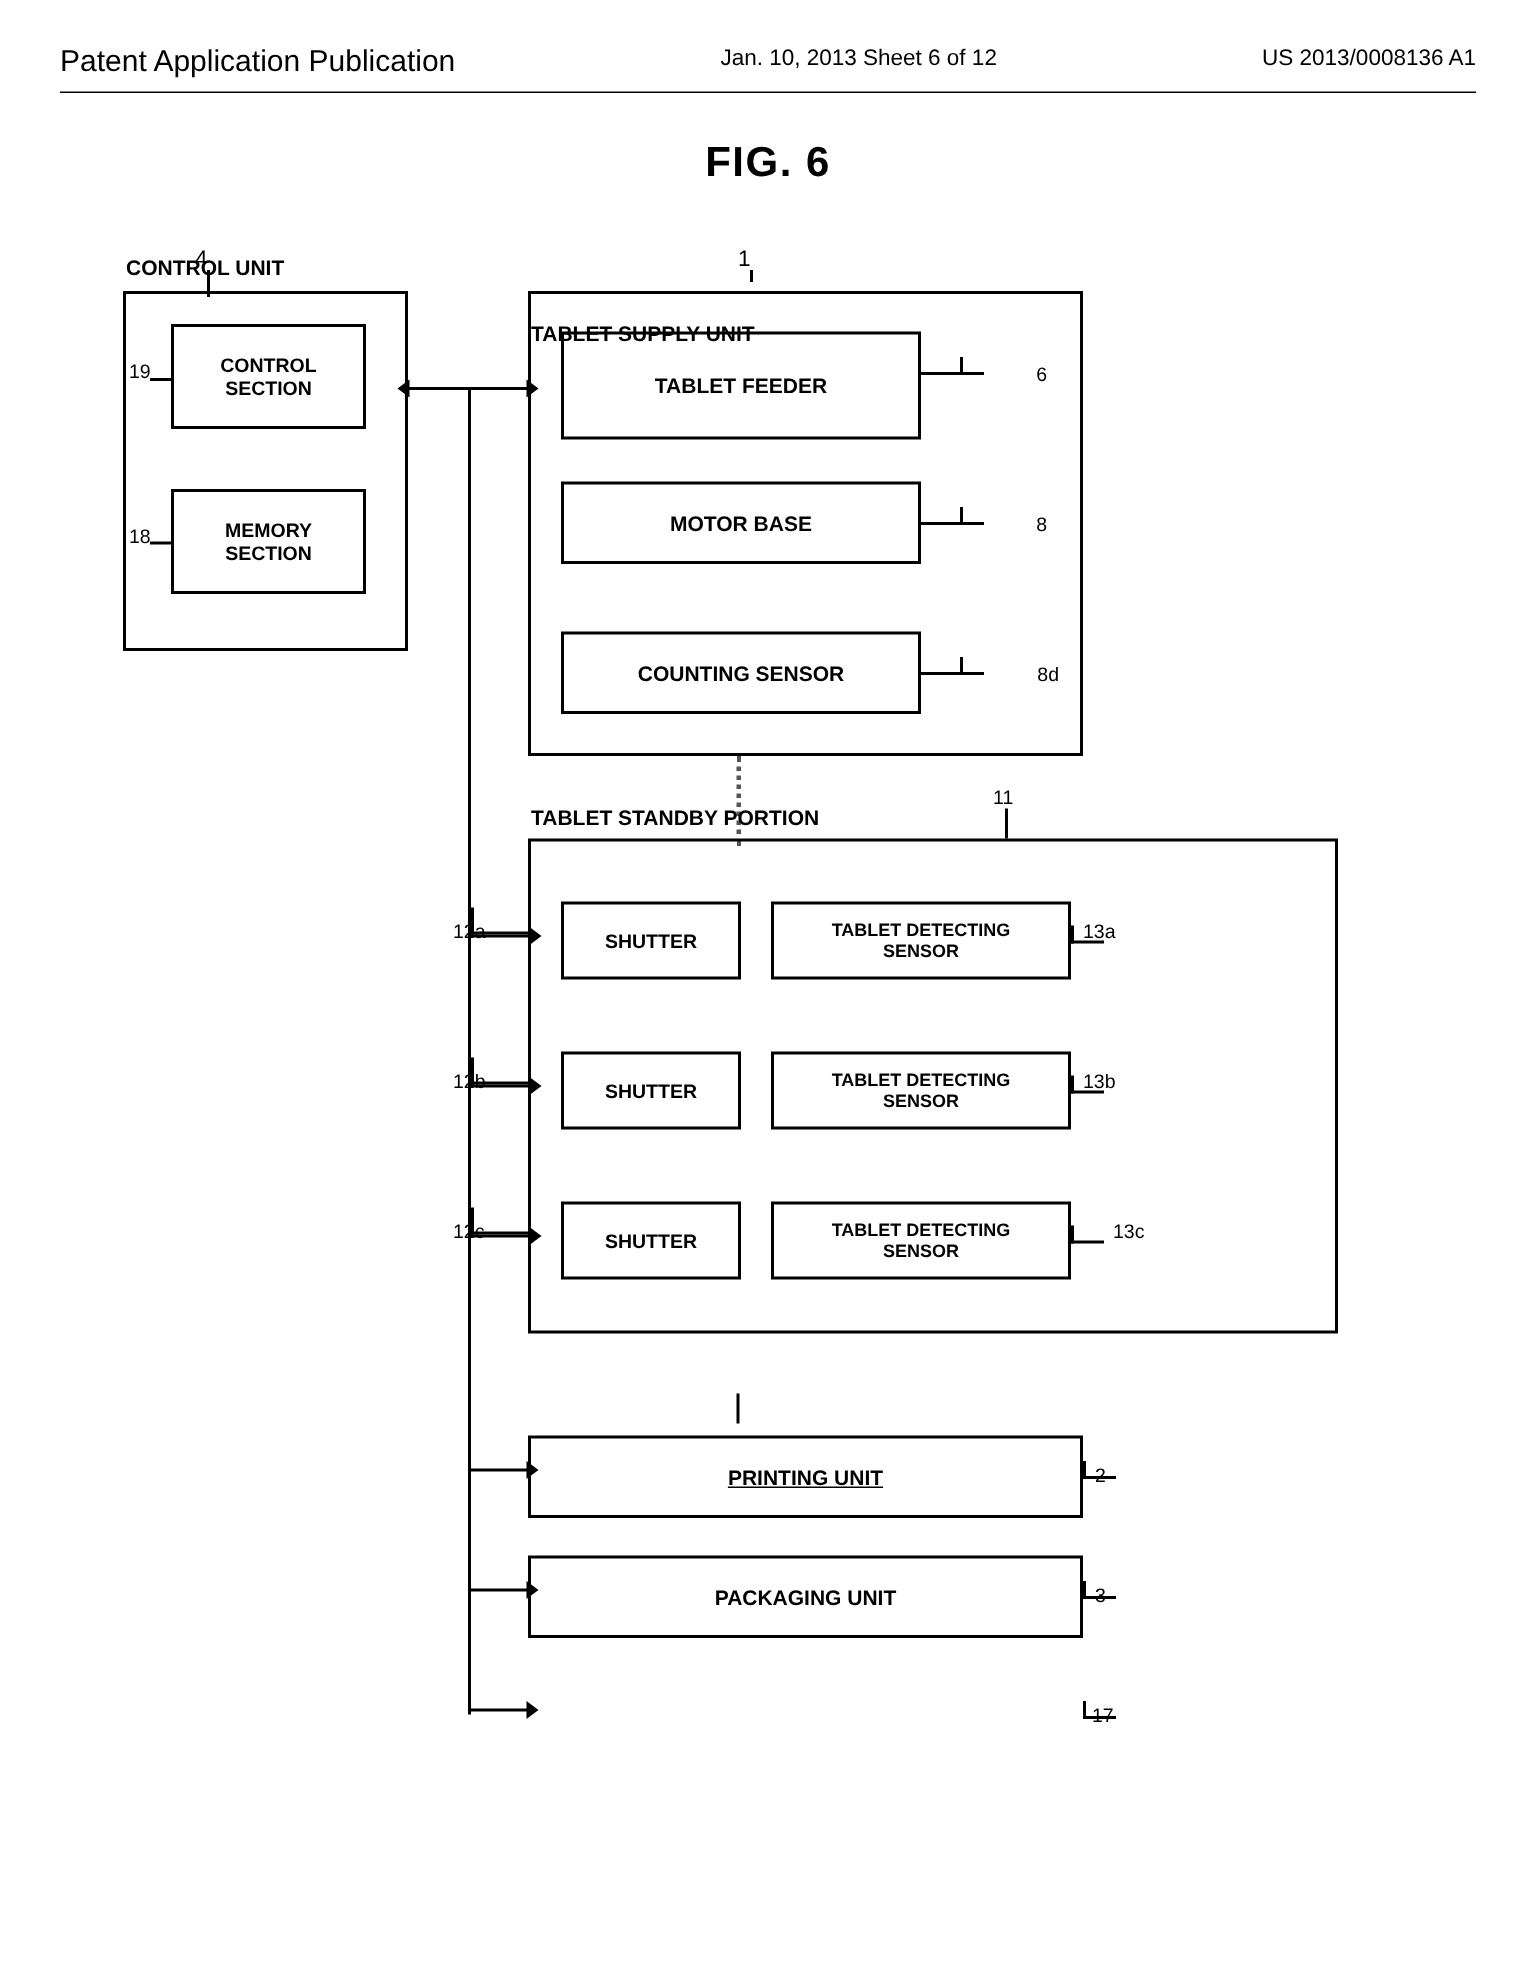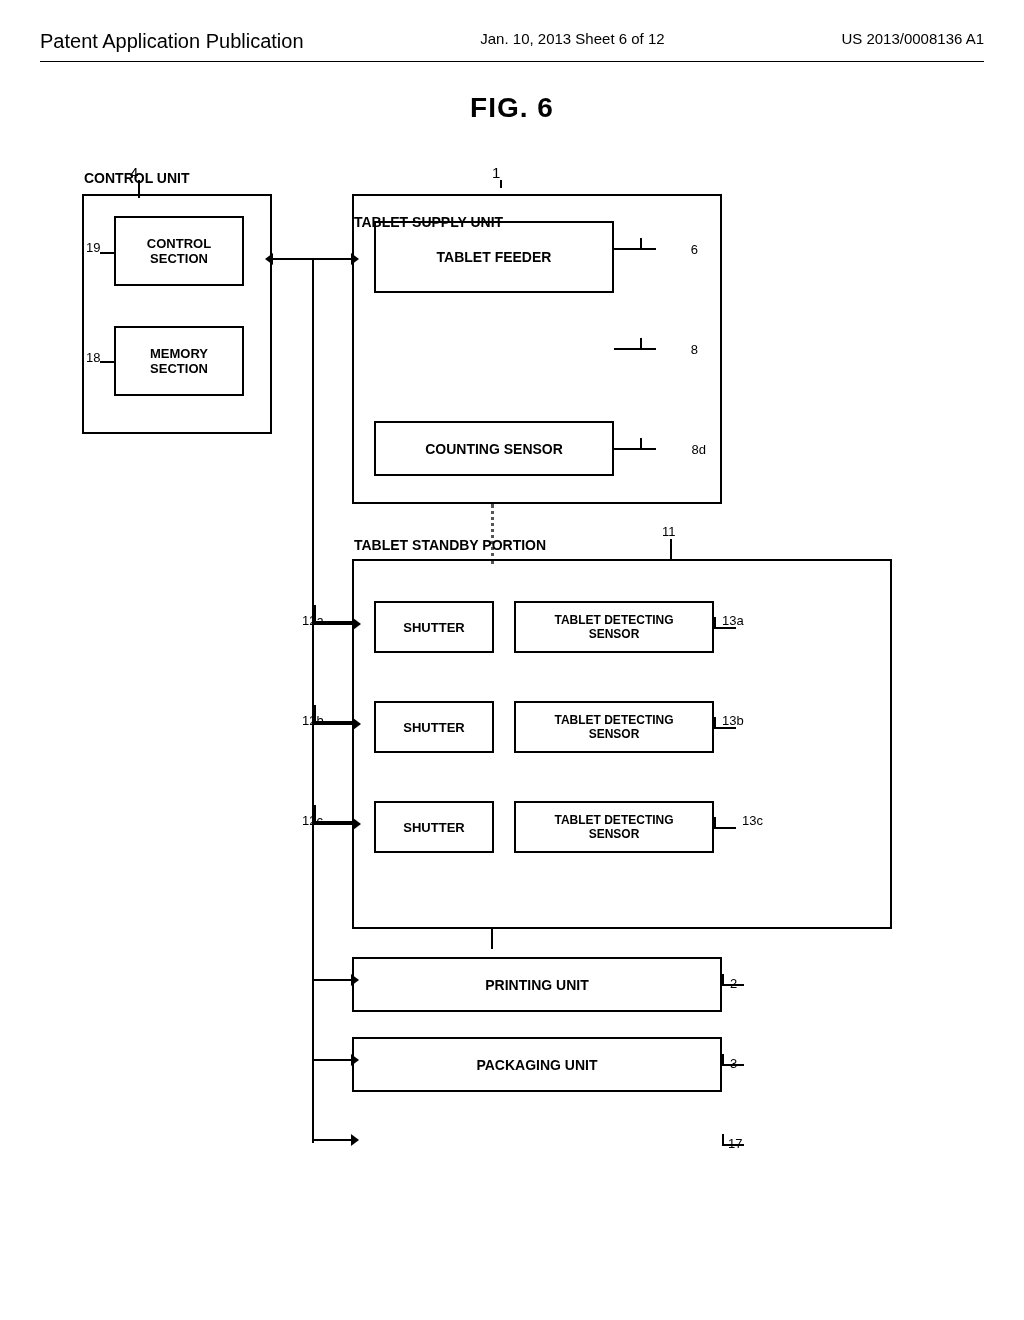--- a/index.html
+++ b/index.html
@@ -128,40 +128,43 @@
       <div style="position:absolute; top:-26px; left:0; font-size:14px; font-weight:bold;margin-top:44px;">TABLET SUPPLY UNIT</div>
 
       <div style="position:absolute; left:20px; top:25px; width:240px; height:72px; border:2px solid #000; display:flex; align-items:center; justify-content:center; font-size:14px; font-weight:bold;">
         TABLET FEEDER
       </div>
 
       <div style="position:absolute; right:22px; top:46px; font-size:13px;">6</div>
       <div style="position:absolute; left:260px; top:52px; width:42px; height:2px; background:#000;"></div>
       <div style="position:absolute; left:286px; top:42px; width:2px; height:12px; background:#000;"></div>
 
+      <div style="position:absolute; left:20px; top:125px; width:240px; height:55px; border:2px solid #000; display:flex; align-items:center; justify-content:center; font-size:14px; font-weight:bold;">
+        MOTOR BASE
+      </div>
 
       <div style="position:absolute; right:22px; top:146px; font-size:13px;">8</div>
       <div style="position:absolute; left:260px; top:152px; width:42px; height:2px; background:#000;"></div>
       <div style="position:absolute; left:286px; top:142px; width:2px; height:12px; background:#000;"></div>
 
       <div style="position:absolute; left:20px; top:225px; width:240px; height:55px; border:2px solid #000; display:flex; align-items:center; justify-content:center; font-size:14px; font-weight:bold;">
         COUNTING SENSOR
       </div>
 
       <div style="position:absolute; right:14px; top:246px; font-size:13px;">8d</div>
       <div style="position:absolute; left:260px; top:252px; width:42px; height:2px; background:#000;"></div>
       <div style="position:absolute; left:286px; top:242px; width:2px; height:12px; background:#000;"></div>
     </div>
 
     <div style="position:absolute; left:429px; top:340px; width:2px; height:60px; border-left:3px dotted #555;"></div>
 
     <div style="position:absolute; left:600px; top:360px; font-size:13px;">11</div>
     <div style="position:absolute; left:608px; top:375px; width:2px; height:20px; background:#000;"></div>
 
-    <div style="position:absolute; left:290px; top:395px; width:540px; height:370px; border:2px solid #000;">
+    <div style="position:absolute; left:290px; top:395px; width:540px; height:330px; border:2px solid #000;">
       <div style="position:absolute; top:-24px; left:0; font-size:14px; font-weight:bold;">TABLET STANDBY PORTION</div>
 
       <div style="position:absolute; left:-40px; top:62px; width:40px; height:2px; background:#000;">
         <div style="position:absolute; right:-7px; top:-5px; border-top:6px solid transparent; border-bottom:6px solid transparent; border-left:8px solid #000;"></div>
       </div>
       <div style="position:absolute; left:-52px; top:52px; font-size:13px;">12a</div>
       <div style="position:absolute; left:-40px; top:44px; width:2px; height:20px; background:#000;"></div>
 
       <div style="position:absolute; left:20px; top:40px; width:120px; height:52px; border:2px solid #000; display:flex; align-items:center; justify-content:center; font-size:13px; font-weight:bold;">
         SHUTTER
@@ -216,21 +219,21 @@
 
     <div style="position:absolute; left:250px; top:557px; width:42px; height:2px; background:#000;"></div>
 
     <div style="position:absolute; left:250px; top:657px; width:42px; height:2px; background:#000;"></div>
 
     <div style="position:absolute; left:429px; top:765px; width:2px; height:20px; background:#000;"></div>
 
     <div style="position:absolute; left:250px; top:815px; width:40px; height:2px; background:#000;">
       <div style="position:absolute; right:-7px; top:-5px; border-top:6px solid transparent; border-bottom:6px solid transparent; border-left:8px solid #000;"></div>
     </div>
-    <div style="position:absolute; left:290px; top:793px; width:370px; height:55px; border:2px solid #000; display:flex; align-items:center; justify-content:center; font-size:14px; font-weight:bold;">
+    <div style="position:absolute; left:290px; top:793px; width:370px; height:55px; border:2px solid #000; display:flex; align-items:center; justify-content:center; font-size:14px; font-weight:bold;text-decoration:underline;">
       PRINTING UNIT
     </div>
 
     <div style="position:absolute; left:668px; top:812px; font-size:13px;">2</div>
     <div style="position:absolute; left:660px; top:820px; width:22px; height:2px; background:#000;"></div>
     <div style="position:absolute; left:660px; top:810px; width:2px; height:12px; background:#000;"></div>
 
     <div style="position:absolute; left:250px; top:895px; width:40px; height:2px; background:#000;">
       <div style="position:absolute; right:-7px; top:-5px; border-top:6px solid transparent; border-bottom:6px solid transparent; border-left:8px solid #000;"></div>
     </div>

